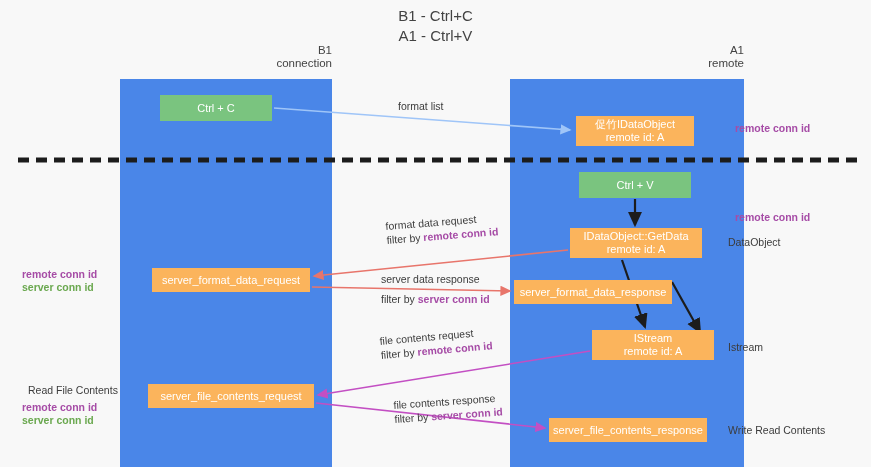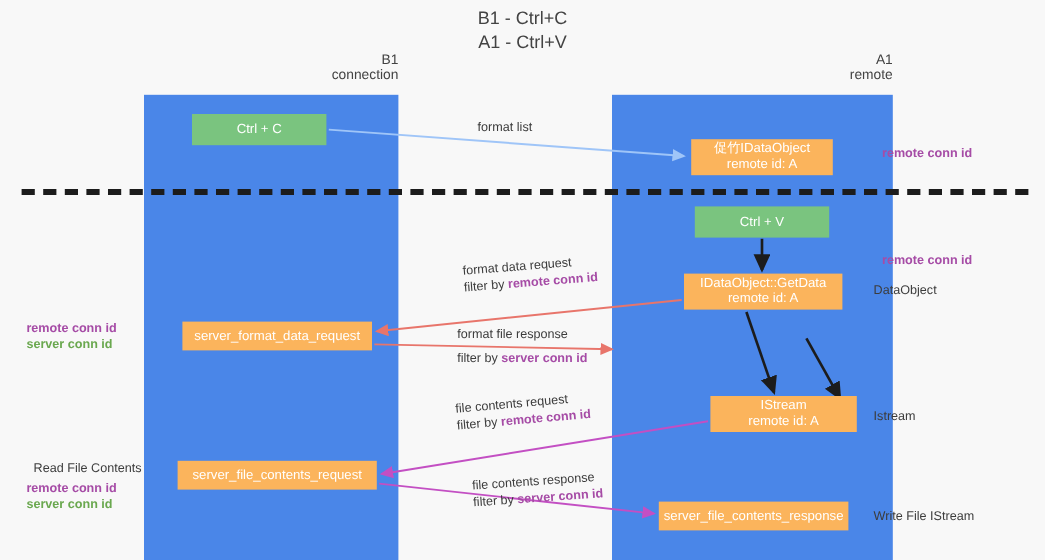--- a/index.html
+++ b/index.html
@@ -157,57 +157,60 @@
 
   <div class="box orange" id="box-istream">
     <span>IStream</span>
     <span>remote id: A</span>
   </div>
 
   <div class="box orange" id="box-sfdreq">
     <span>server_format_data_request</span>
   </div>
 
+  <div class="box orange" id="box-sfdres">
+    <span>server_format_data_response</span>
+  </div>
 
   <div class="box orange" id="box-sfcres">
     <span>server_file_contents_response</span>
   </div>
 
   <div class="box orange" id="box-sfcreq">
     <span>server_file_contents_request</span>
   </div>
 
   <div class="alabel" id="lbl-format-list">format list</div>
 
   <div class="alabel" id="lbl-fdreq">
     <div>format data request</div>
     <div><span>filter by </span><span class="hl">remote conn id</span></div>
   </div>
 
   <div class="alabel" id="lbl-fdres">
-    <div>format file response</div>
+    <div>server data response</div>
     <div style="height:6px"></div>
     <div><span>filter by </span><span class="hl">server conn id</span></div>
   </div>
 
   <div class="alabel" id="lbl-fcreq">
     <div>file contents request</div>
     <div><span>filter by </span><span class="hl">remote conn id</span></div>
   </div>
 
   <div class="alabel" id="lbl-fcres">
     <div>file contents response</div>
     <div><span>filter by </span><span class="hl">server conn id</span></div>
   </div>
 
   <div class="side purple" id="side-remote-1">remote conn id</div>
   <div class="side purple" id="side-remote-2">remote conn id</div>
   <div class="side plainlbl" id="side-dataobject">DataObject</div>
   <div class="side plainlbl" id="side-istream">Istream</div>
-  <div class="side plainlbl" id="side-write">Write File IStream</div>
+  <div class="side plainlbl" id="side-write">Write Read Contents</div>
 
   <div class="side" id="side-left-1">
     <div class="purple">remote conn id</div>
     <div class="greenlbl">server conn id</div>
   </div>
 
   <div class="side plainlbl" id="side-read">Read File Contents</div>
 
   <div class="side" id="side-left-2">
     <div class="purple">remote conn id</div>

